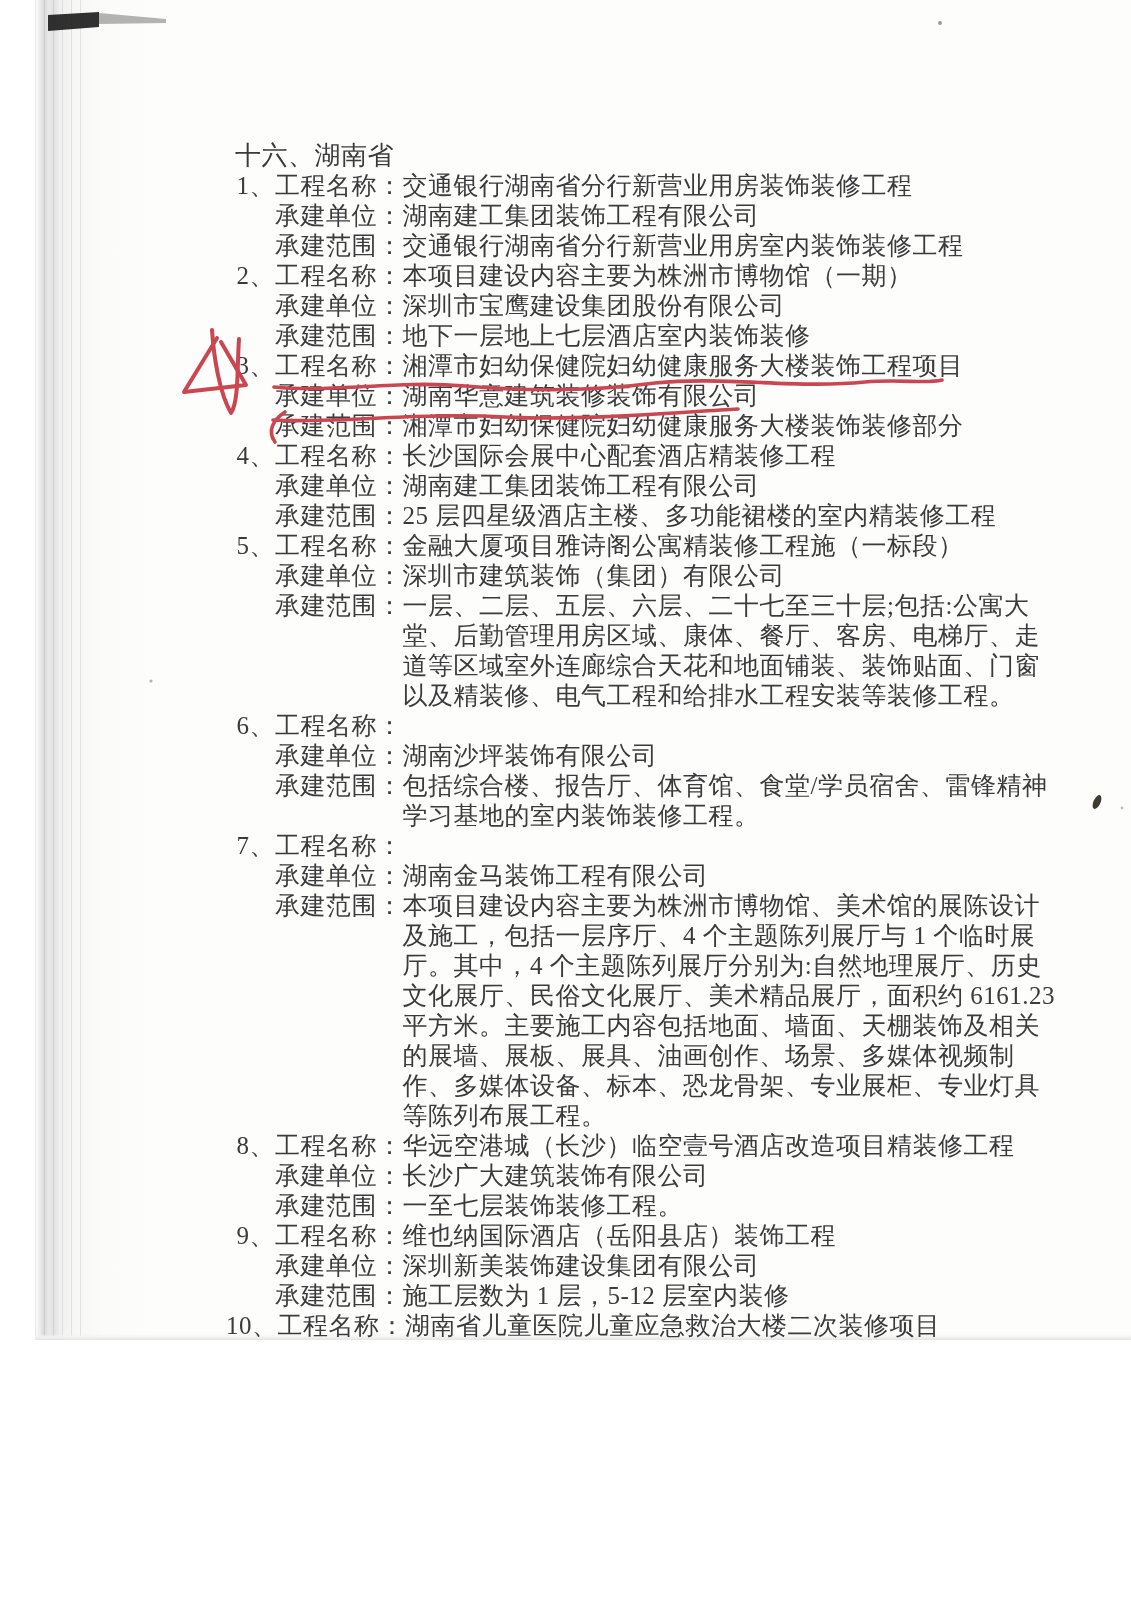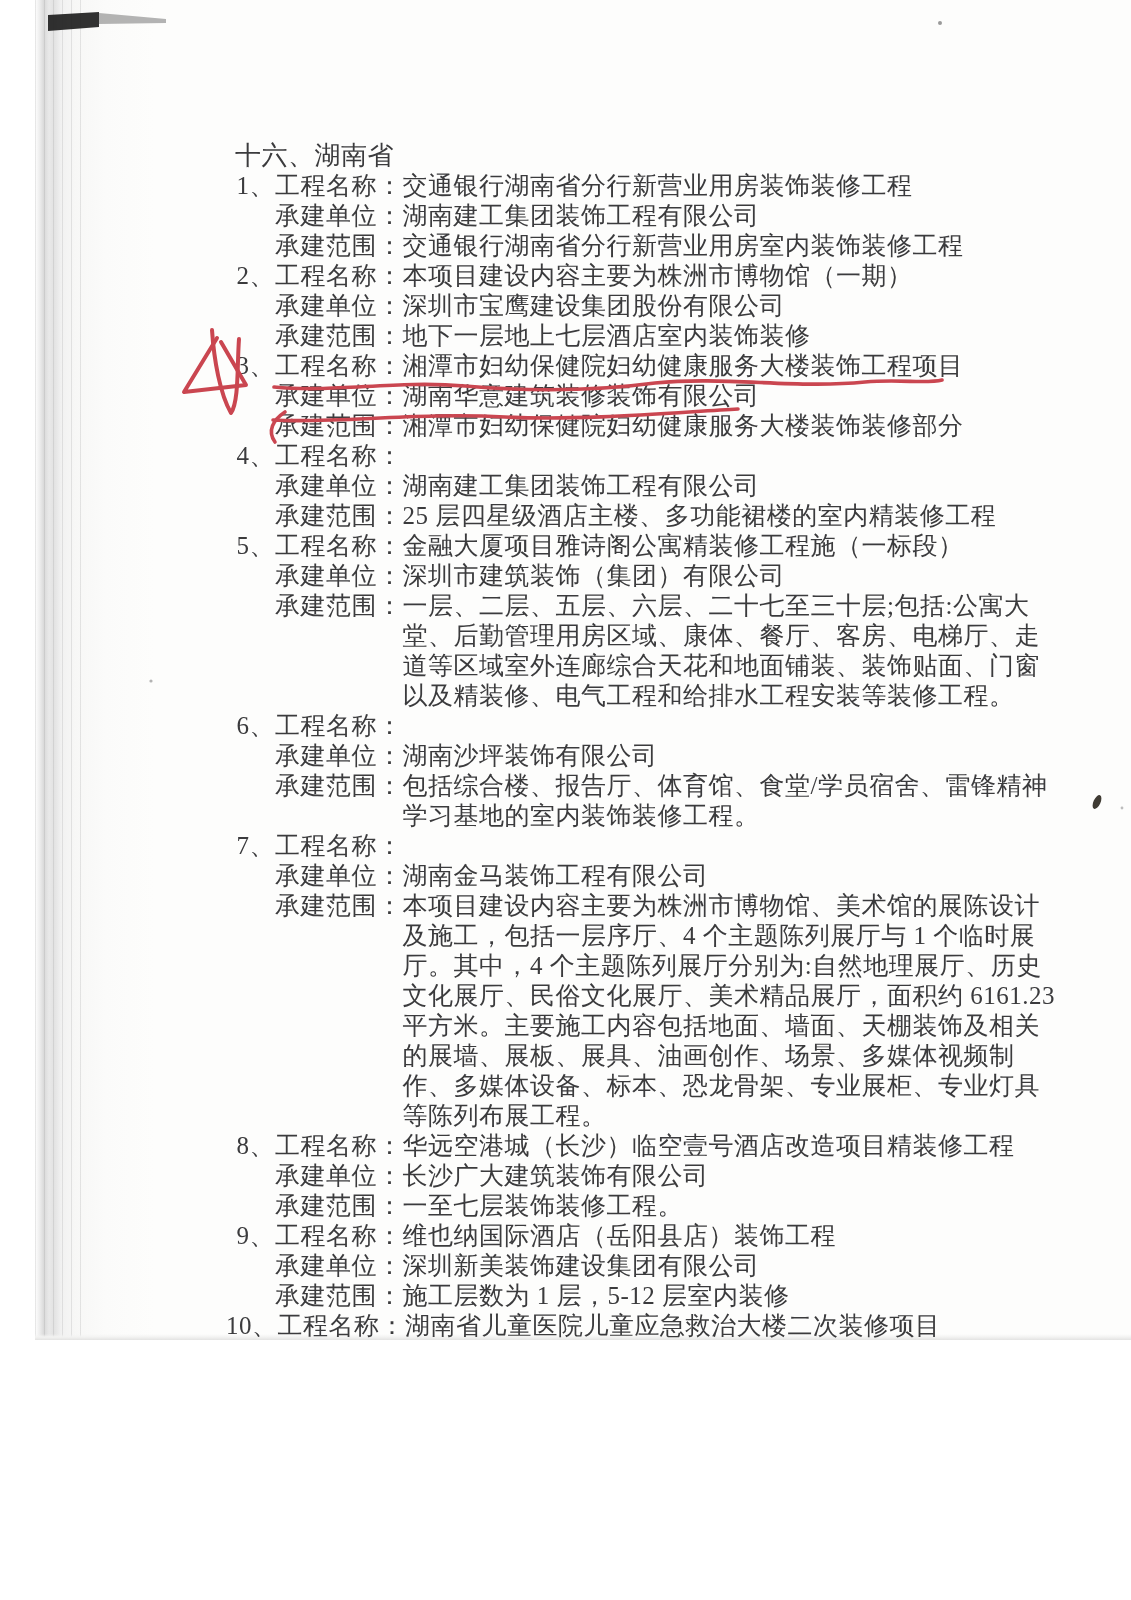--- a/index.html
+++ b/index.html
@@ -126,20 +126,21 @@
       <span class="row-value">湘潭市妇幼保健院妇幼健康服务大楼装饰装修部分</span>
     </div>
   </div>
     </div>
 
     <div class="item">
       <div class="item-num">4、</div>
       <div class="item-rows">
     <div class="row">
       <span class="row-label">工程名称：</span>
+      <span class="row-value">长沙国际会展中心配套酒店精装修工程</span>
     </div>
 
     <div class="row">
       <span class="row-label">承建单位：</span>
       <span class="row-value">湖南建工集团装饰工程有限公司</span>
     </div>
 
     <div class="row">
       <span class="row-label">承建范围：</span>
       <span class="row-value">25 层四星级酒店主楼、多功能裙楼的室内精装修工程</span>

